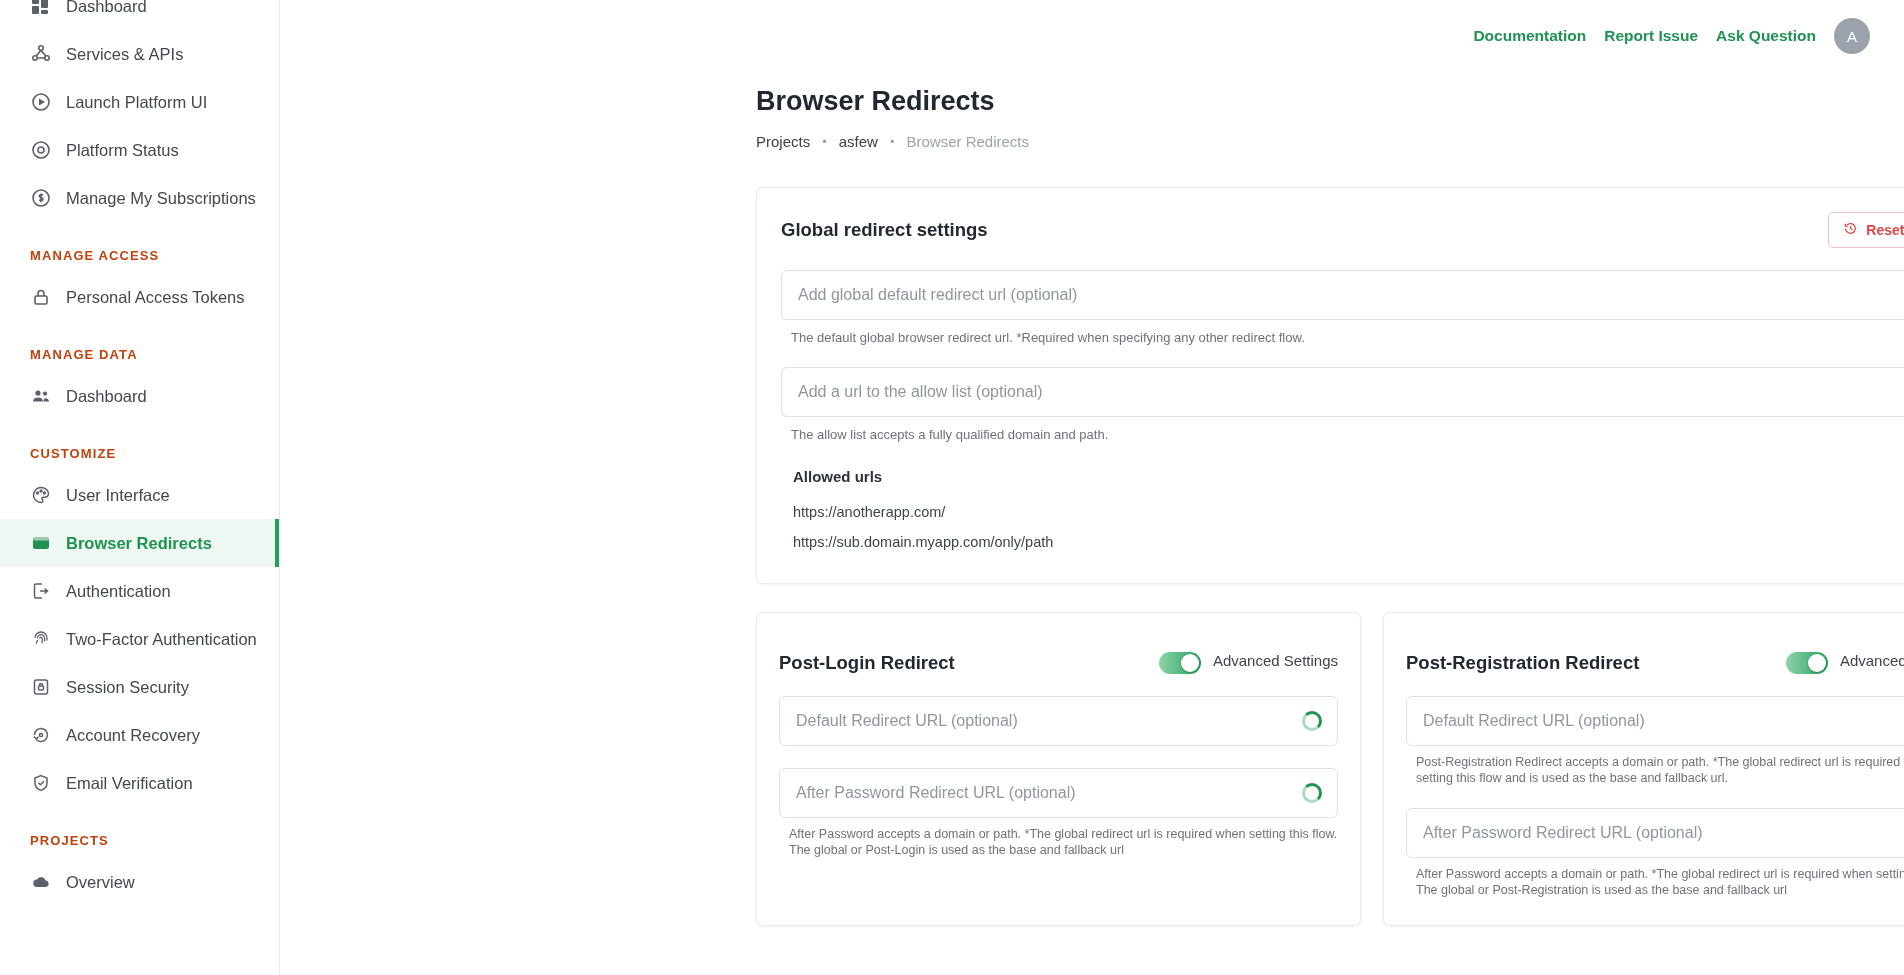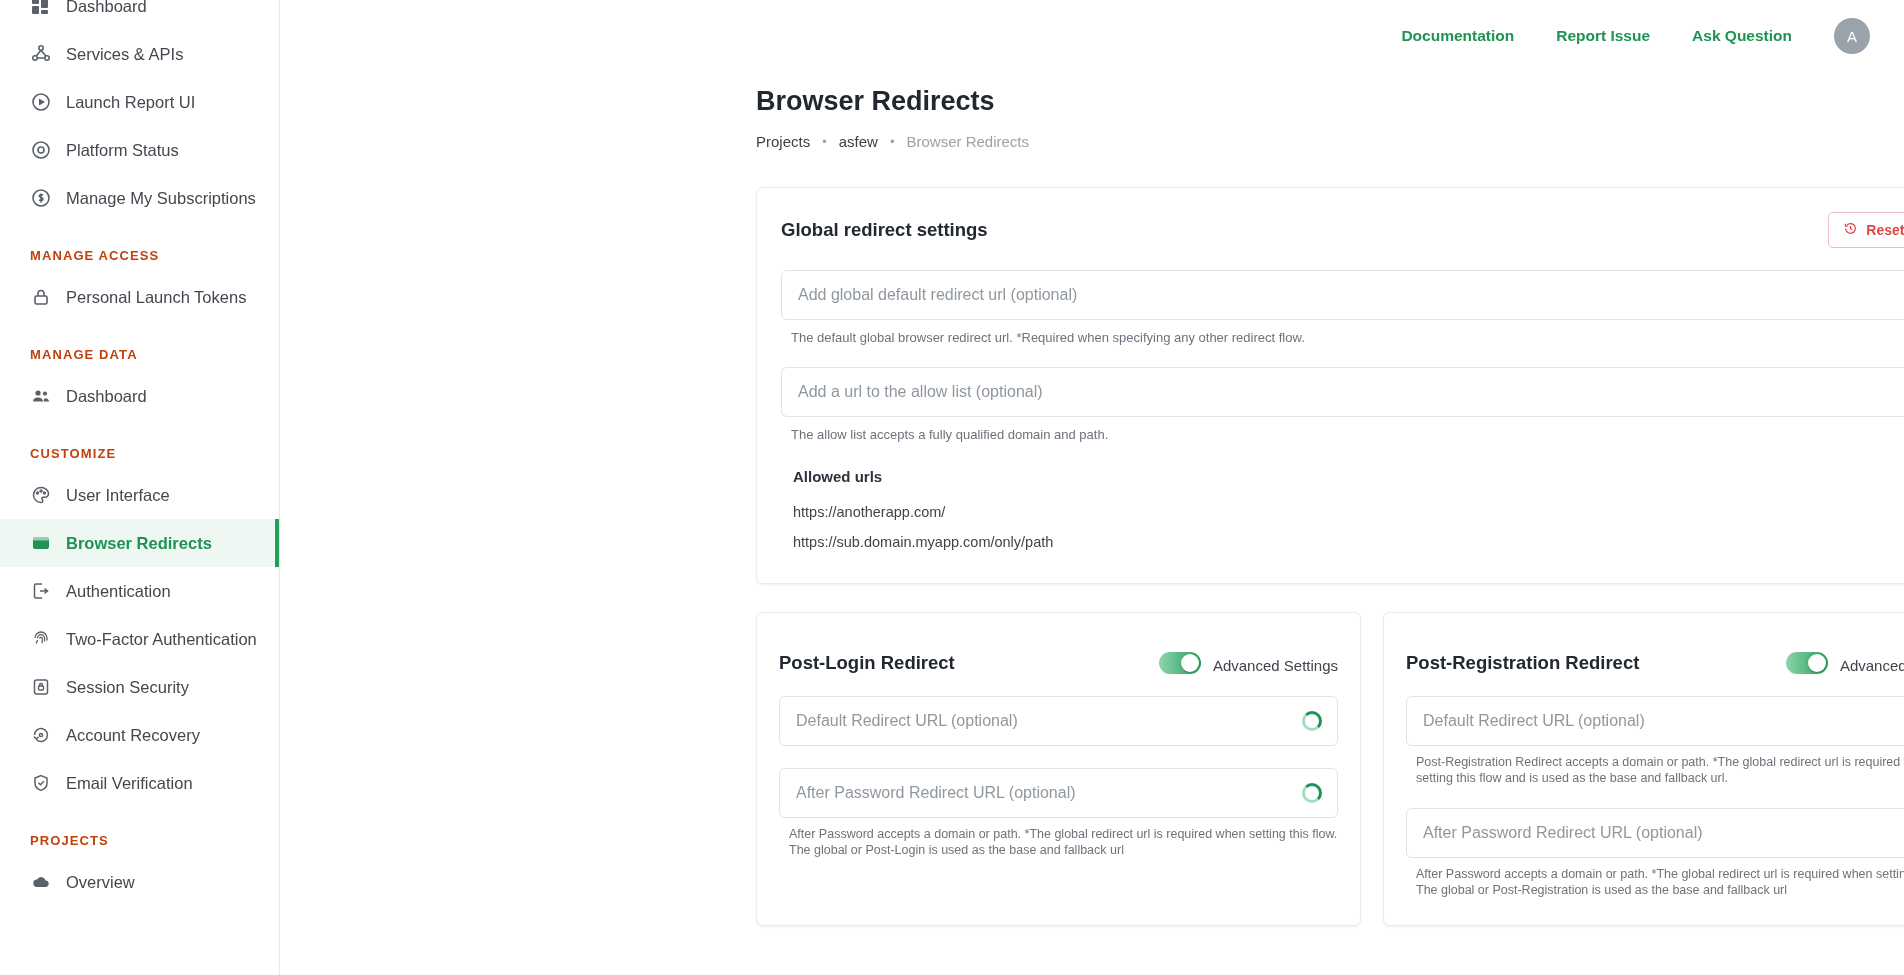--- a/index.html
+++ b/index.html
@@ -69,21 +69,21 @@
     height: 975px;
     overflow: hidden;
     position: relative;
     background: #ffffff;
   }
   .topbar {
     height: 72px;
     display: flex;
     align-items: center;
     justify-content: flex-end;
-    gap: 42px;
+    gap: 18px;
     padding-right: 34px;
   }
   .toplink {
     font-size: 15.5px;
     color: #1f9254;
     font-weight: bold;
     cursor: pointer;
   }
   .avatar {
     width: 36px; height: 36px;
@@ -195,21 +195,21 @@
     margin: 28px 0 0 476px;
     width: 1232px;
   }
   .half-card {
     flex: 1;
     padding: 22px 22px 26px 22px;
   }
   .half-head {
     display: flex; align-items: center; justify-content: space-between; margin-top: 17px;
   }
-  .toggle-wrap { display: flex; align-items: flex-end; gap: 12px; }
+  .toggle-wrap { display: flex; align-items: flex-start; gap: 12px; }
   .toggle {
     width: 42px; height: 22px;
     border-radius: 12px;
     background: linear-gradient(90deg,#8fd3ab,#21a05a);
     position: relative;
     cursor: pointer;
     flex: none;
   }
   .toggle .knob {
     position: absolute;
@@ -271,21 +271,21 @@
       <span>Services &amp; APIs</span>
     </div>
 
     <div class="nav-item">
       <span class="ico">
         <svg width="20" height="20" viewBox="0 0 20 20" fill="none" stroke="currentColor" stroke-width="1.6">
             <circle cx="10" cy="10" r="8"></circle>
             <path d="M8 6.5 14 10l-6 3.5z" fill="currentColor" stroke="none"></path>
           </svg>
       </span>
-      <span>Launch Report UI</span>
+      <span>Launch Platform UI</span>
     </div>
 
     <div class="nav-item">
       <span class="ico">
         <svg width="20" height="20" viewBox="0 0 20 20" fill="none" stroke="currentColor" stroke-width="1.6">
             <circle cx="10" cy="10" r="8"></circle>
             <circle cx="10" cy="10" r="3"></circle>
           </svg>
       </span>
       <span>Platform Status</span>
@@ -302,21 +302,21 @@
     </div>
 
     <div class="nav-section">MANAGE ACCESS</div>
     <div class="nav-item">
       <span class="ico">
         <svg width="20" height="20" viewBox="0 0 20 20" fill="none" stroke="currentColor" stroke-width="1.6">
             <rect x="4" y="9" width="12" height="8" rx="1.5"></rect>
             <path d="M7 9V6.5a3 3 0 0 1 6 0V9"></path>
           </svg>
       </span>
-      <span>Personal Launch Tokens</span>
+      <span>Personal Access Tokens</span>
     </div>
 
     <div class="nav-section">MANAGE DATA</div>
     <div class="nav-item">
       <span class="ico">
         <svg width="20" height="20" viewBox="0 0 20 20" fill="currentColor">
             <circle cx="7" cy="7" r="2.6"></circle>
             <circle cx="14" cy="7.6" r="2.1"></circle>
             <path d="M2 15.5c0-2.5 2.2-4 5-4s5 1.5 5 4z"></path>
             <path d="M12.6 15.5c0-1.9.6-3.3 1.6-3.3 2 0 3.8 1.2 3.8 3.3z"></path>

